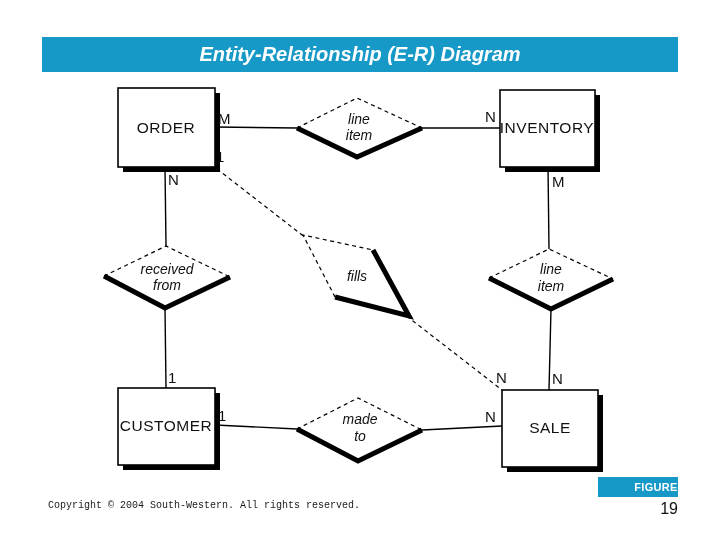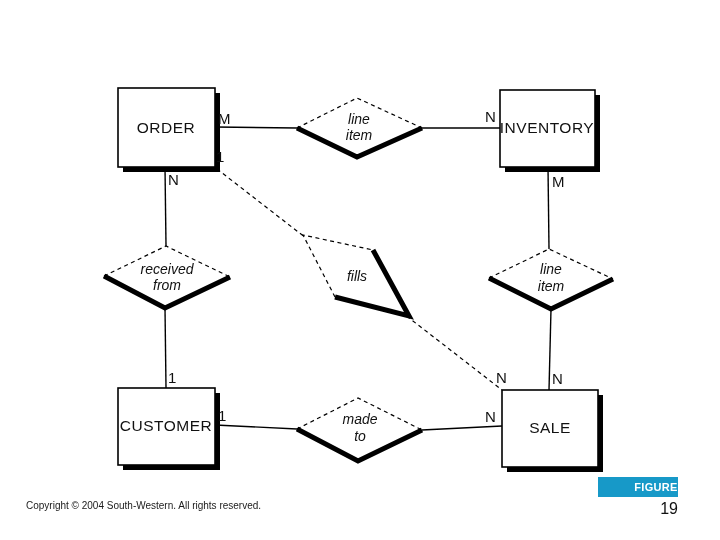--- a/index.html
+++ b/index.html
@@ -3,22 +3,22 @@
 <meta charset="utf-8">
 <style>
   * { margin: 0; padding: 0; box-sizing: border-box; }
   html, body { width: 720px; height: 540px; background: #ffffff; overflow: hidden;
     font-family: "Liberation Sans", sans-serif; }
   .slide { position: relative; width: 720px; height: 540px; background: #fff; }
   .title-bar { position: absolute; left: 42px; top: 37px; width: 636px; height: 35px;
     background: #1799C8; color: #ffffff; font-size: 20px; font-weight: bold;
     font-style: italic; line-height: 35px; text-align: center; }
   .diagram-svg { position: absolute; left: 0; top: 0; width: 720px; height: 540px; }
-  .copyright { position: absolute; left: 26px; top: 500px; font-size: 10px;
-    color: #1a1a1a; }
+  .copyright { position: absolute; left: 48px; top: 500px; font-size: 10px;
+    color: #1a1a1a; font-family: Liberation Mono, monospace; }
   .figure-badge { position: absolute; left: 598px; top: 477px; width: 80px; height: 20px;
     background: #1799C8; color: #ffffff; font-size: 11px; font-weight: bold;
     line-height: 20px; text-align: center; letter-spacing: 0.3px; padding-left: 36px; }
   .page-number { position: absolute; left: 640px; top: 500px; width: 38px;
     text-align: right; font-size: 16px; color: #111; }
   
   .conn { stroke: #000; stroke-width: 1.4; fill: none; }
   .conn-dashed { stroke: #000; stroke-width: 1.2; fill: none; stroke-dasharray: 4 3.5; }
   .ent-shadow { fill: #000; }
   .ent-box { fill: #fff; stroke: #000; stroke-width: 1.6; }
@@ -29,20 +29,23 @@
   .dia-thick { stroke: #000; stroke-width: 5; fill: none; stroke-linejoin: miter; }
   .dia-label { font-size: 14px; font-style: italic; fill: #111; text-anchor: middle;
     font-family: "Liberation Sans", sans-serif; }
   .card-label { font-size: 15px; fill: #111; font-family: "Liberation Sans", sans-serif; }
 </style>
 </head>
 <body>
 
 <div class="slide">
 
+  <div class="title-bar">
+    <span>Entity-Relationship (E-R) Diagram</span>
+  </div>
 
   <svg class="diagram-svg" viewBox="0 0 720 540">
 
     <line class="conn" x1="215" y1="127" x2="297" y2="128"></line>
     <line class="conn" x1="422" y1="128" x2="500" y2="128"></line>
     <line class="conn" x1="165" y1="167" x2="166" y2="246"></line>
     <line class="conn" x1="165" y1="308" x2="166" y2="388"></line>
     <line class="conn" x1="548" y1="167" x2="549" y2="249"></line>
     <line class="conn" x1="551" y1="309" x2="549" y2="390"></line>
     <line class="conn" x1="215" y1="425" x2="297" y2="429"></line>

